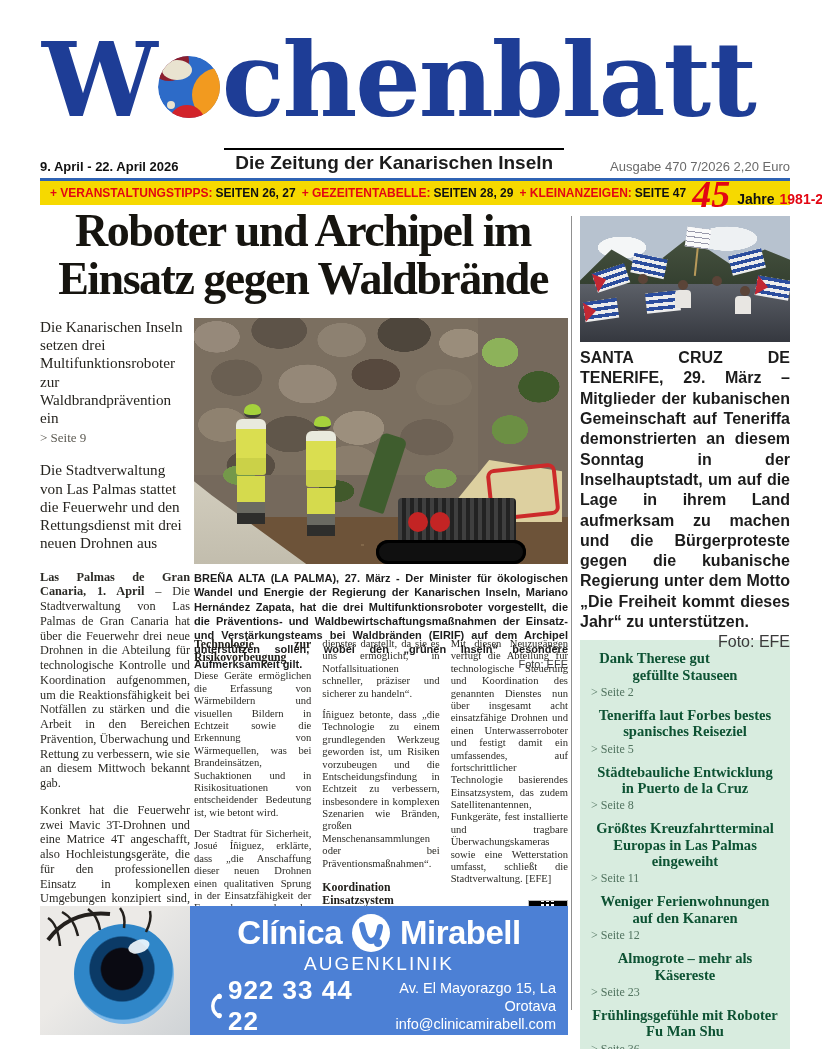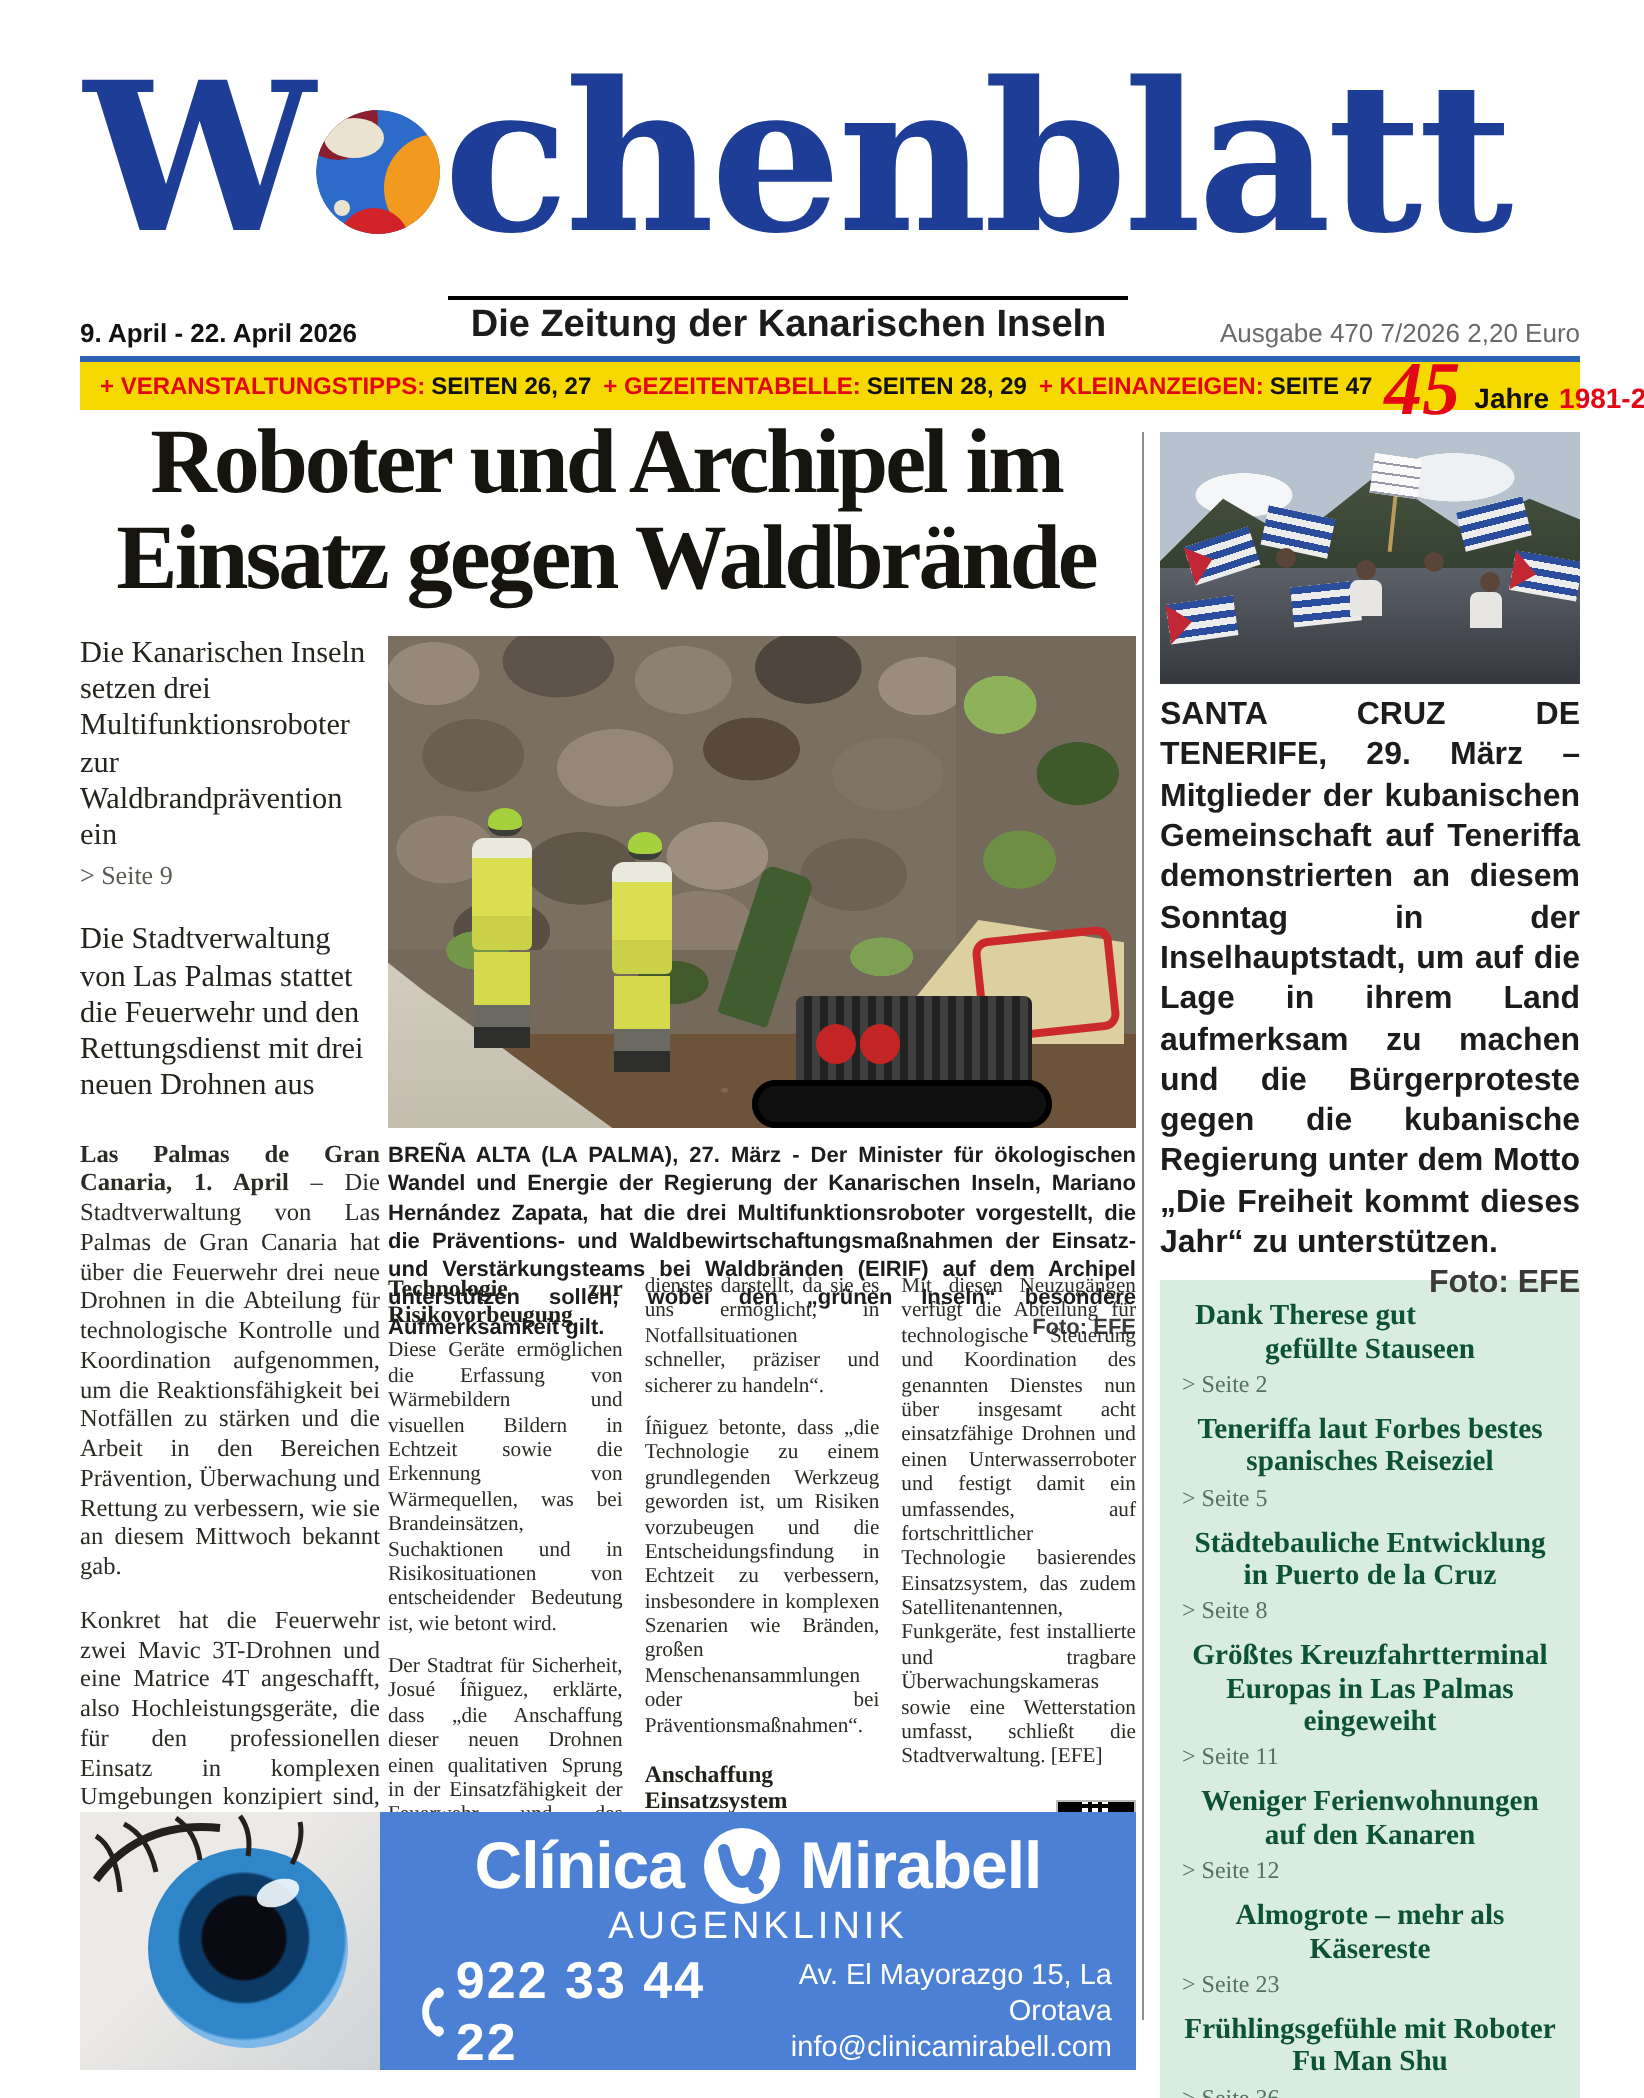--- a/index.html
+++ b/index.html
@@ -103,21 +103,21 @@
                background:#c32424; box-shadow:22px 0 0 #c32424; }
   .robot-chute { position:absolute; left:8px; bottom:52px; width:26px; height:78px; background:#3f5d2e;
                  transform:rotate(18deg); border-radius:6px 6px 2px 2px; }
   .robot-hopper { position:absolute; right:0; bottom:42px; width:104px; height:62px; background:#ddd0a0;
                   clip-path:polygon(0 62%, 30% 0, 100% 18%, 100% 100%, 8% 100%); }
   .robot-frame { position:absolute; right:4px; bottom:46px; width:70px; height:52px;
                  border:4px solid #cc2a2a; border-radius:8px; background:transparent; transform:rotate(-6deg); }
 
   
   .caption { font-weight:bold; color:#1c1c1c; text-align:justify; hyphens:auto; }
-  .caption .credit { float:right; font-weight:bold; color:#3a3a3a; }
+  .caption .credit { float:right; font-weight:normal; color:#3a3a3a; }
   .cap-main { position:absolute; left:194px; top:571px; width:374px; font-size:11px; line-height:1.3; }
 
   
   .article-cols { position:absolute; left:194px; top:638px; width:374px; height:258px;
                   display:flex; gap:11px; font-family:"Liberation Serif",serif; }
   .acol { flex:1; font-size:10.6px; line-height:1.17; color:#2b2a25; text-align:justify; hyphens:auto; }
   .subhead { font-weight:bold; font-size:11.8px; line-height:1.12; margin-bottom:6px; color:#22201b; }
   .acol p + p { margin-top:9px; }
   .subhead.mt { margin-top:11px; margin-bottom:0; }
   .wobl { display:flex; align-items:center; justify-content:center; gap:8px; margin-top:14px; }
@@ -302,21 +302,21 @@
 
   <div class="article-cols">
     <div class="acol">
       <div class="subhead">Technologie zur Risikovorbeugung</div>
       <p>Diese Geräte ermöglichen die Erfassung von Wärmebildern und visuellen Bildern in Echtzeit sowie die Erkennung von Wärmequellen, was bei Brandeinsätzen, Suchaktionen und in Risikosituationen von entscheidender Bedeutung ist, wie betont wird.</p>
       <p>Der Stadtrat für Sicherheit, Josué Íñiguez, erklärte, dass „die Anschaffung dieser neuen Drohnen einen qualitativen Sprung in der Einsatzfähigkeit der Feuerwehr und des Rettungs-</p>
     </div>
     <div class="acol">
       <p>dienstes darstellt, da sie es uns ermöglicht, in Notfallsituationen schneller, präziser und sicherer zu handeln“.</p>
       <p>Íñiguez betonte, dass „die Technologie zu einem grundlegenden Werkzeug geworden ist, um Risiken vorzubeugen und die Entscheidungsfindung in Echtzeit zu verbessern, insbesondere in komplexen Szenarien wie Bränden, großen Menschenansammlungen oder bei Präventionsmaßnahmen“.</p>
-      <div class="subhead mt">Anschaffung Einsatzsystem</div>
+      <div class="subhead mt">Koordination Einsatzsystem</div>
     </div>
     <div class="acol">
       <p>Mit diesen Neuzugängen verfügt die Abteilung für technologische Steuerung und Koordination des genannten Dienstes nun über insgesamt acht einsatzfähige Drohnen und einen Unterwasserroboter und festigt damit ein umfassendes, auf fortschrittlicher Technologie basierendes Einsatzsystem, das zudem Satellitenantennen, Funkgeräte, fest installierte und tragbare Überwachungskameras sowie eine Wetterstation umfasst, schließt die Stadtverwaltung. [EFE]</p>
       <div class="wobl">
         <a href="#"><span>wobl.es/+</span><br><span>HZ7VMOM</span></a>
         <div class="qr"></div>
       </div>
     </div>
   </div>
 

